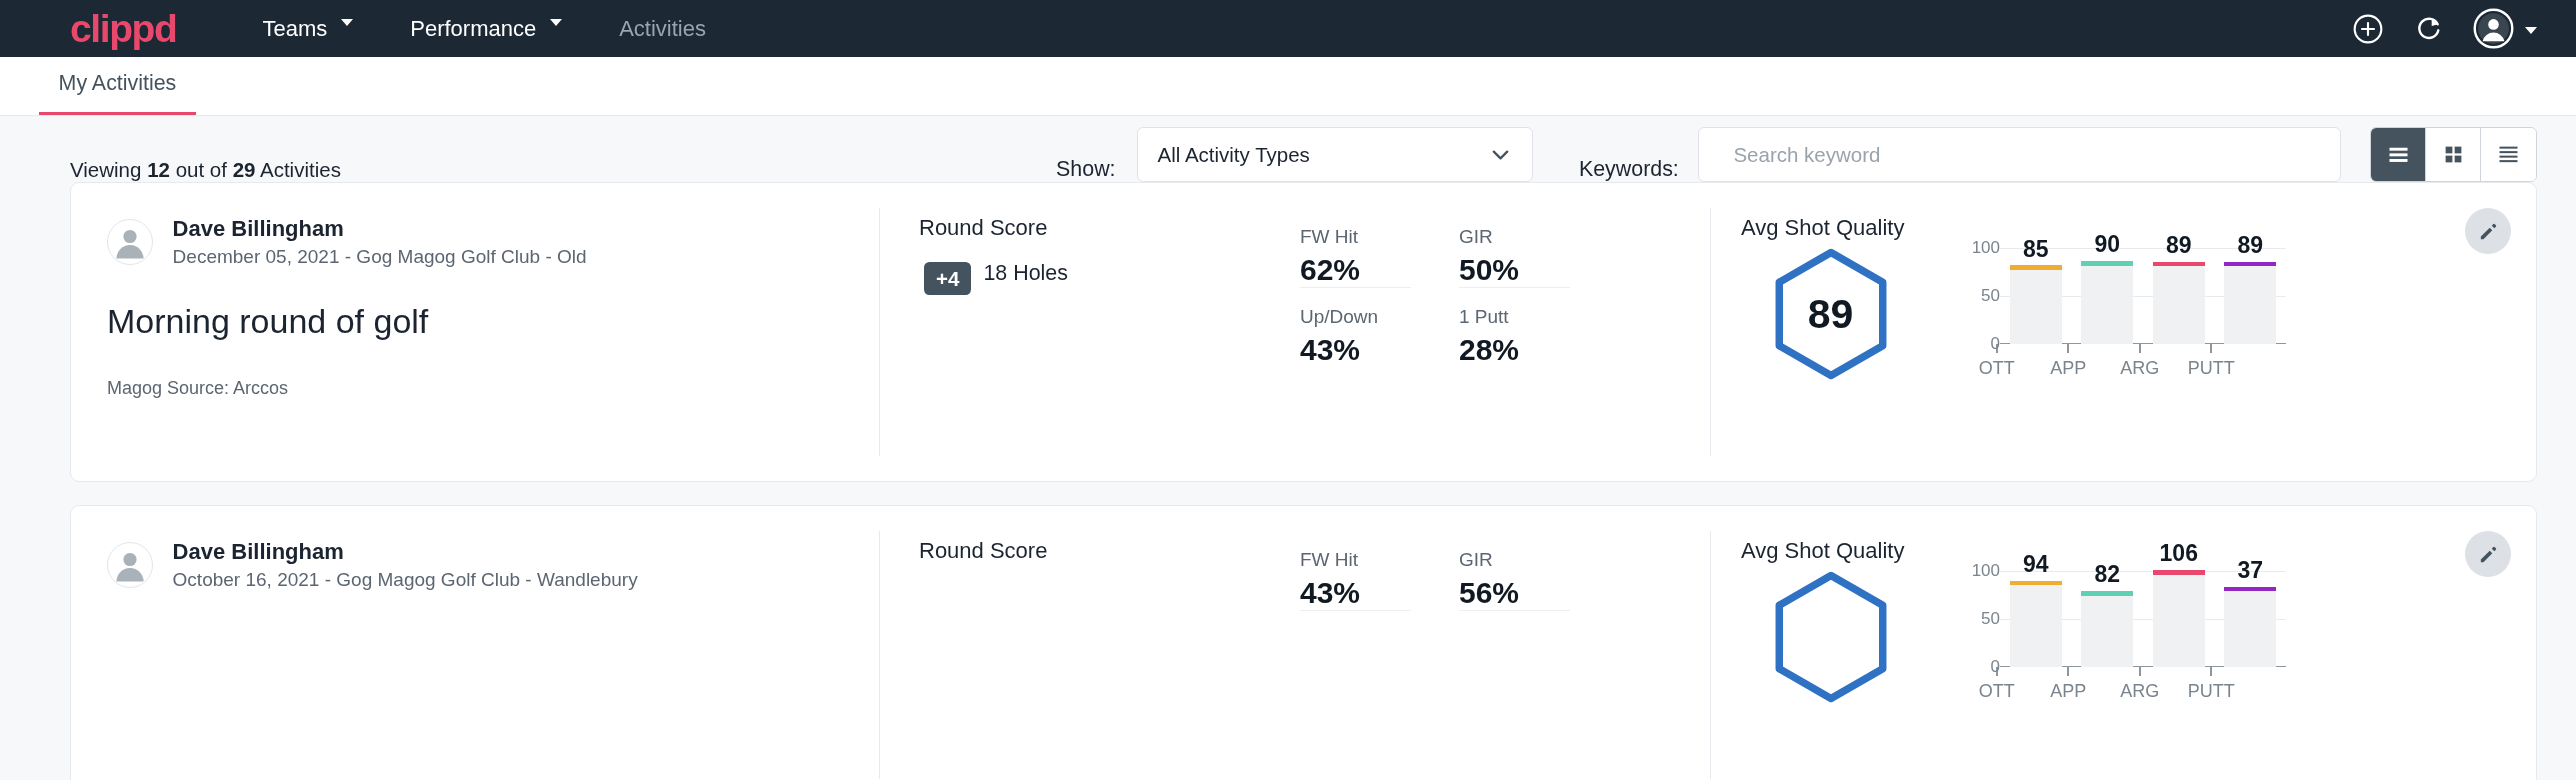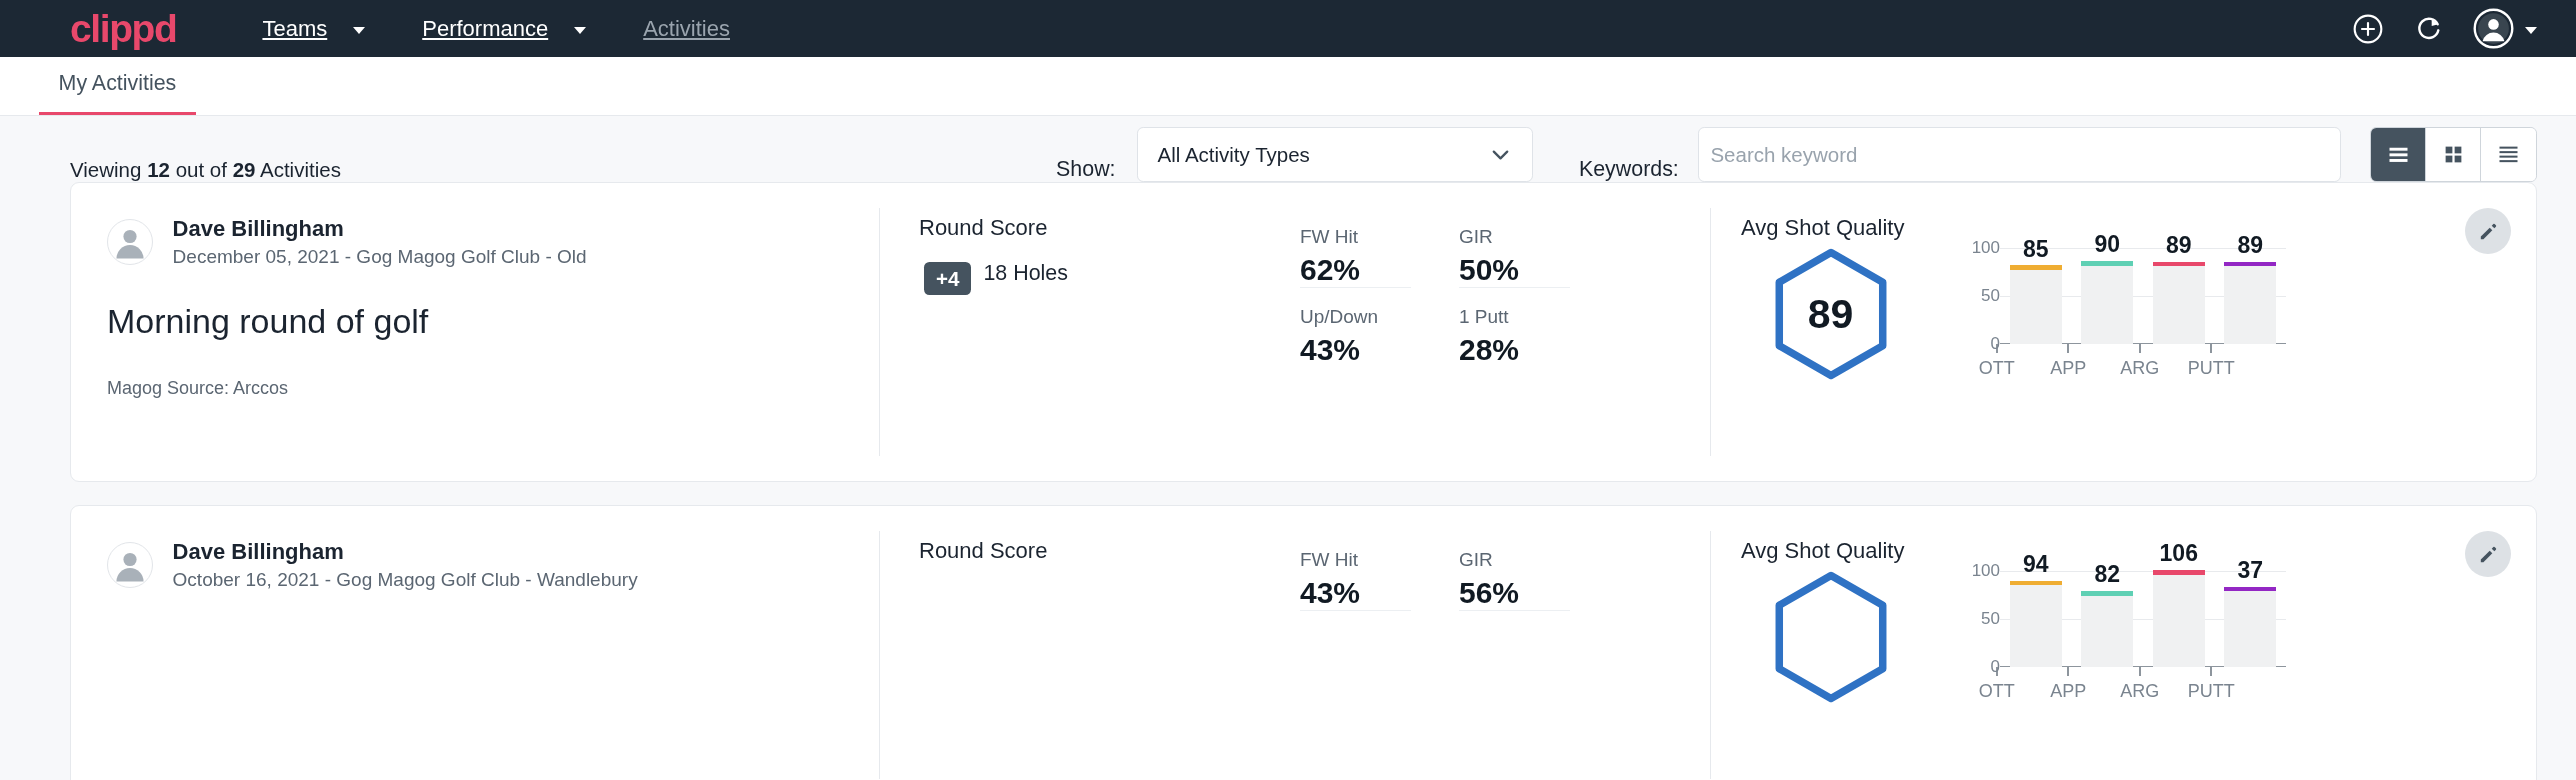--- a/index.html
+++ b/index.html
@@ -25,25 +25,24 @@
     color: #e8486b;
     letter-spacing: -1.4px;
     margin-right: 86px;
     line-height: 1;
   }
   .navlinks { display: flex; align-items: center; gap: 57px; }
   .navlink {
     color: #ffffff;
     font-size: 22px;
     display: flex;
-    align-items: center;
-    gap: 26px;
+    align-items: flex-start;
+    gap: 14px;
     cursor: pointer;
     white-space: nowrap;
-    text-decoration: underline;
   }
   .navlink.muted { color: #9aa4ae; }
   .chev {
     width: 0; height: 0;
     border-left: 6.2px solid transparent;
     border-right: 6.2px solid transparent;
     border-top: 7.1px solid currentColor;
     margin-top: 3.6px;
   }
   .nav-right {
@@ -96,21 +95,21 @@
     color: #1b2430;
     cursor: pointer;
     justify-content: space-between;
   }
   .kw-label { font-size: 21.4px; color: #1b2430; margin-left: 46px; margin-right: 19.6px; }
   .search {
     width: 643px; height: 55px;
     background: #ffffff;
     border: 0.9px solid #dfe3e8;
     border-radius: 6.2px;
-    padding: 0 11px;
+    padding: 0 34px;
     font-size: 20.5px;
     color: #1b2430;
     font-family: "Liberation Sans", sans-serif;
   }
   .search::placeholder { color: #99a3ad; }
   .viewtoggle {
     margin-left: 28.6px;
     display: flex;
     border: 0.9px solid #cfd5db;
     border-radius: 6.2px;

